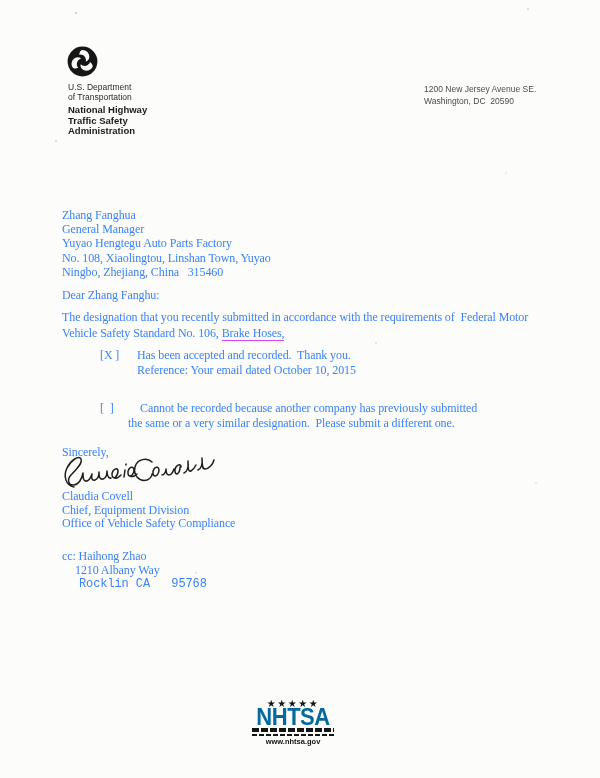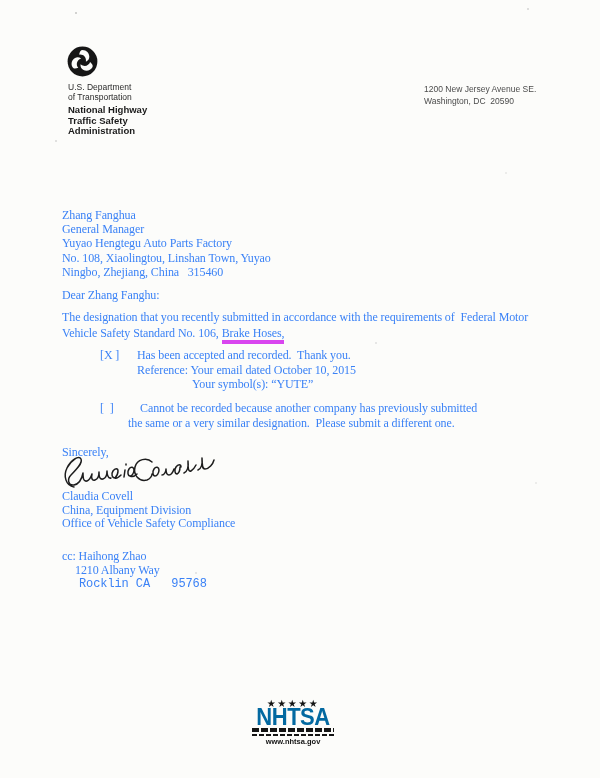--- a/index.html
+++ b/index.html
@@ -15,21 +15,21 @@
   .serif{font-family:"Liberation Serif", serif;font-size:12px;letter-spacing:-0.1px;color:#3b82f6;}
   .sans{font-family:"Liberation Sans", sans-serif;color:#1f1f1f;}
   .abs{position:absolute;white-space:nowrap;}
   
   .dept-text{font-size:8.5px;line-height:10px;color:#2b2b2b;}
   .agency-text{font-size:9.5px;line-height:10.5px;font-weight:bold;color:#1a1a1a;}
   .hq-address{font-size:8.5px;line-height:11.5px;color:#4c4c4c;}
   
   .block{line-height:14.2px;}
   .body-line{line-height:15.5px;}
-  .underlined{border-bottom:4px solid #d946ef;}
+  .underlined{border-bottom:1px solid #d946ef;}
   .option-text{line-height:14.5px;}
   .sig-block{line-height:13.5px;}
   .cc-line{line-height:14px;}
   
   .nhtsa-logo{width:82px;text-align:center;}
   .nhtsa-stars{font-size:10px;line-height:9px;letter-spacing:1.5px;color:#141414;font-family:"DejaVu Sans", sans-serif;}
   .nhtsa-word{font-family:"Liberation Sans", sans-serif;font-weight:bold;font-size:22px;line-height:19px;letter-spacing:-0.5px;color:#0369a1;transform:scaleY(1.05);}
   .nhtsa-bar1{height:4px;margin-top:1px;background:repeating-linear-gradient(90deg,#141414 0 7px,#fcfcfa 7px 9px);}
   .nhtsa-bar2{height:2.5px;margin-top:1.5px;background:repeating-linear-gradient(90deg,#141414 0 5px,#fcfcfa 5px 7px);}
   .nhtsa-url{font-family:"Liberation Sans", sans-serif;font-weight:bold;font-size:7.5px;line-height:8px;margin-top:1.5px;color:#141414;}
@@ -85,40 +85,39 @@
 
   <div class="abs serif body-line" style="left:62px;top:310px;">
     <div>The designation that you recently submitted in accordance with the requirements of&nbsp; Federal Motor</div>
     <div><span>Vehicle Safety Standard No. 106, </span><span class="underlined">Brake Hoses,</span></div>
   </div>
 
   <div class="abs serif" style="left:100px;top:348px;">[X ]</div>
   <div class="abs serif option-text" style="left:137px;top:348px;">
     <div>Has been accepted and recorded.&nbsp; Thank you.</div>
     <div>Reference: Your email dated October 10, 2015</div>
-    <div style="margin-left:55px;">Your symbol(s): “YUTE”</div>
   </div>
 
   <div class="abs serif" style="left:100px;top:401px;">[&nbsp; ]</div>
   <div class="abs serif option-text" style="left:128px;top:401px;">
     <div style="margin-left:12px;">Cannot be recorded because another company has previously submitted</div>
     <div>the same or a very similar designation.&nbsp; Please submit a different one.</div>
   </div>
 
   <div class="abs serif" style="left:62px;top:445px;">Sincerely,</div>
 
   <div class="abs" style="left:58px;top:452px;" aria-label="Claudia Covell signature">
     <svg width="162" height="44" viewBox="0 0 162 44">
       <path d="M16 35 C8 34 5 24 9 16 C13 8 21 3 23 7 C25 11 18 18 13 23 C9 27 10 34 16 33 C21 32 24 26 25 21 C25 25 25 30 29 29 C32 28 33 25 34 22 C33 26 34 29 37 28 C40 27 41 23 41 20 C41 23 41 28 45 27 C48 26 49 22 49 19 C49 22 50 27 53 26 M57 26 C54 26 53 22 55 19 C57 16 60 16 60 19 C60 23 58 25 57 26 C59 27 61 25 63 23 M66 25 L67 18 M68 13 L68 12 M72 24 C70 24 69 20 71 17 C73 14 76 15 76 18 C76 21 74 24 72 24 C74 25 77 24 79 22 M94 10 C89 5 79 7 77 15 C75 23 81 30 89 28 C92 27 94 24 94 22 M97 24 C95 24 94 20 96 17 C98 14 101 15 101 18 C101 21 99 24 97 24 M104 23 C106 23 108 20 108 17 C108 20 108 23 111 23 C113 23 115 20 116 17 M119 22 C121 21 122 18 122 15 M119 22 C117 22 116 18 118 15 C120 12 123 12 123 15 M126 21 C129 20 131 15 130 9 C130 15 130 20 133 19 C135 18 137 15 138 13 M140 18 C143 17 145 12 144 6 C144 12 144 17 147 17 C151 17 155 12 156 8" fill="none" stroke="#1d1d1d" stroke-width="1.5" stroke-linecap="round" stroke-linejoin="round"></path>
     </svg>
   </div>
 
   <div class="abs serif sig-block" style="left:62px;top:490px;">
     <div>Claudia Covell</div>
-    <div>China, Equipment Division</div>
+    <div>Chief, Equipment Division</div>
     <div>Office of Vehicle Safety Compliance</div>
   </div>
 
   <div class="abs serif cc-line" style="left:62px;top:549px;">
     <div>cc: Haihong Zhao</div>
     <div style="margin-left:13px;">1210 Albany Way</div>
     <div style="margin-left:17px;font-family:Liberation Mono, monospace;">Rocklin CA&nbsp;&nbsp; 95768</div>
   </div>
 
   <div class="abs nhtsa-logo" style="left:252px;top:699px;">

